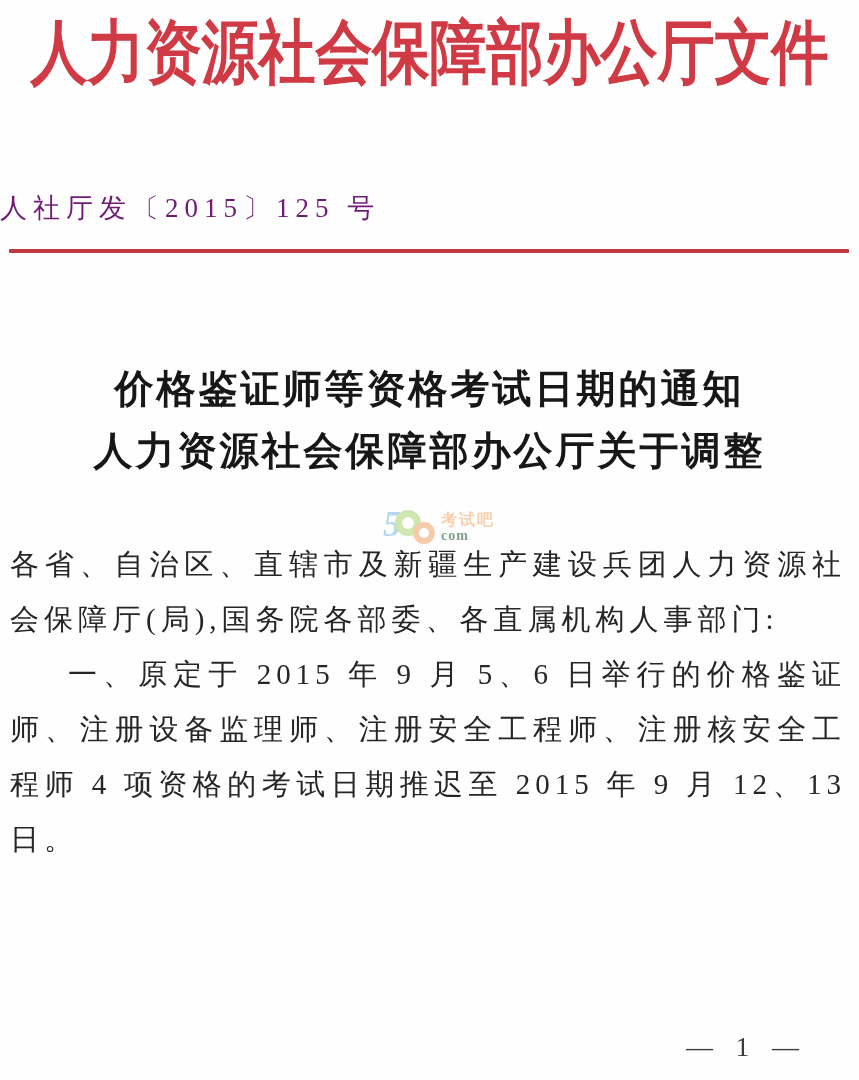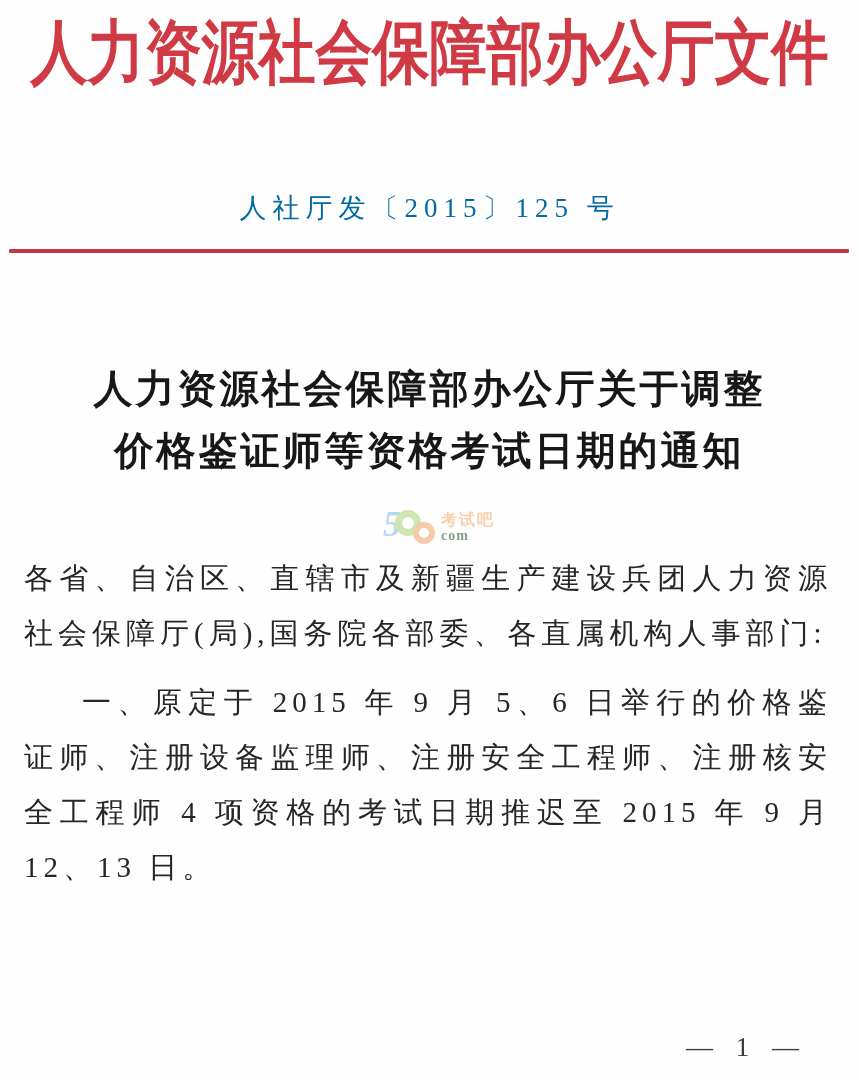--- a/index.html
+++ b/index.html
@@ -31,24 +31,23 @@
     transform: scaleY(1.22);
     transform-origin: top center;
     white-space: nowrap;
   }
   
   .doc-number {
     position: absolute;
     top: 190px;
     left: 0;
     width: 100%;
-    text-align: center;
     font-size: 27px;
     letter-spacing: 6px;
-    color: #0369a1;
+    color: #701a75;
   }
   
   .red-rule {
     position: absolute;
     top: 249px;
     left: 9px;
     right: 10px;
     height: 4px;
     background: #c23842;
     border-radius: 1px;
@@ -127,21 +126,21 @@
     top: 537px;
     left: 10px;
     right: 13px;
     font-size: 29px;
     line-height: 55px;
     text-align: justify;
     color: #262626;
     letter-spacing: 5px;
   }
   .body-text p {
-    margin: 14px;
+    margin: 0;
   }
   .body-text p.indent {
     text-indent: 2em;
   }
   
   .page-number {
     position: absolute;
     top: 1032px;
     right: 52px;
     font-size: 27px;
@@ -155,22 +154,22 @@
 
 <div class="page">
 
   <div class="masthead">人力资源社会保障部办公厅文件</div>
 
   <div class="doc-number">人社厅发〔2015〕125 号</div>
 
   <div class="red-rule"></div>
 
   <div class="doc-title">
+    <div>价格鉴证师等资格考试日期的通知</div>
     <div>人力资源社会保障部办公厅关于调整</div>
-    <div>价格鉴证师等资格考试日期的通知</div>
   </div>
 
   <div class="watermark">
     <span class="wm-num">5</span>
     <span class="wm-circle green"></span>
     <span class="wm-circle orange"></span>
     <span class="wm-textcol">
       <span class="wm-name">考试吧</span>
       <span class="wm-sub">com</span>
     </span>

